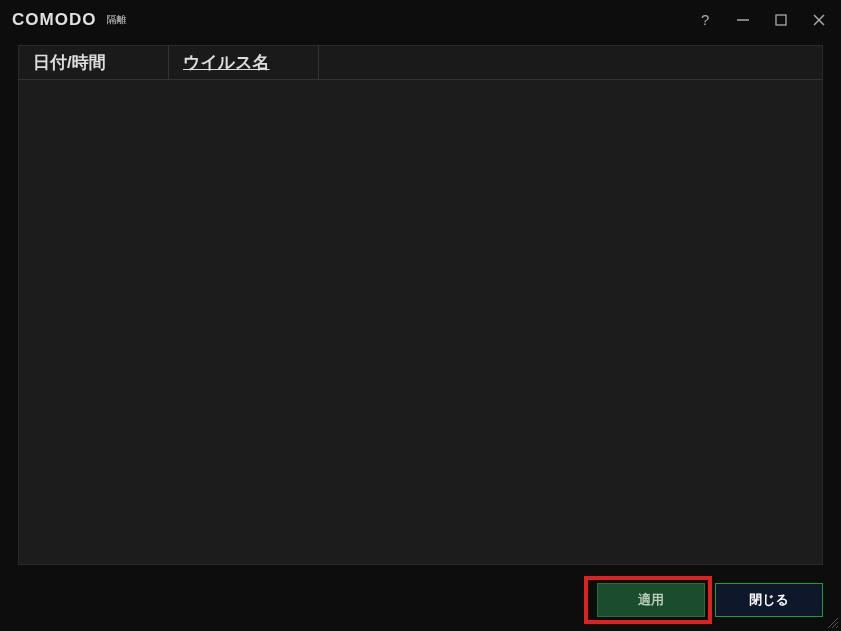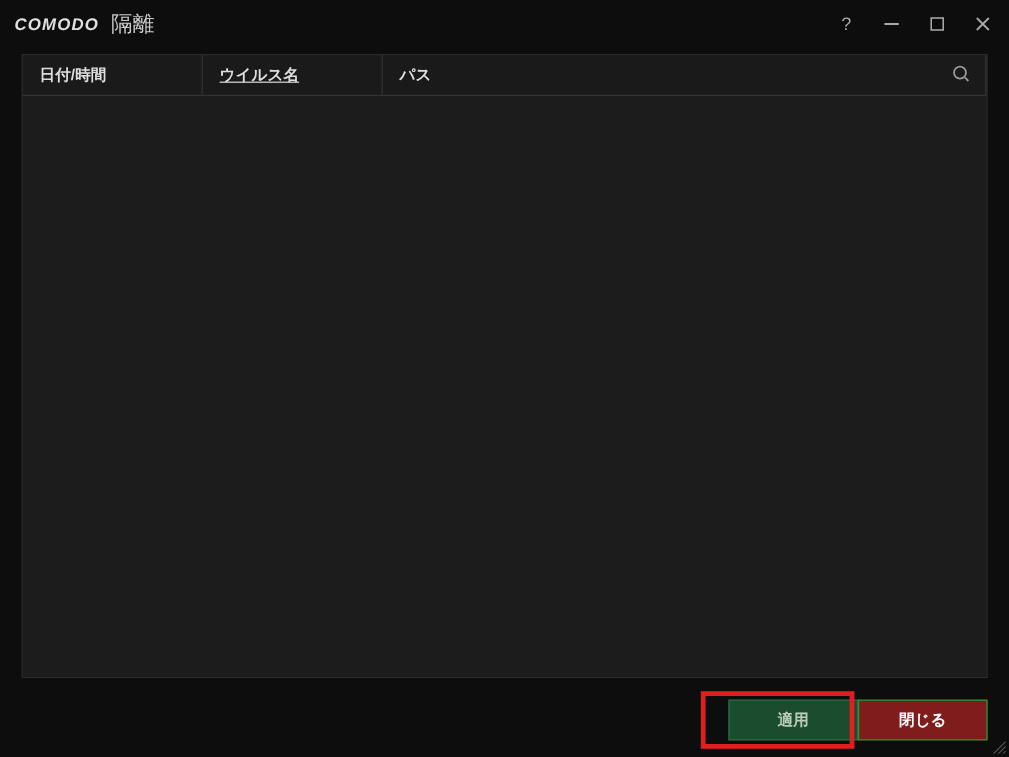--- a/index.html
+++ b/index.html
@@ -22,29 +22,28 @@
     position: relative;
   }
   .titlebar {
     height: 40px;
     display: flex;
     align-items: center;
     padding: 0 12px;
     color: #cccccc;
   }
   .logo {
-    font-size: 14px;
+    font-size: 17px;
     font-weight: bold;
     letter-spacing: 1px;
     color: #e0e0e0;
-    font-style: italic;
   }
   .title-text {
     margin-left: 10px;
-    font-size: 18px;
+    font-size: 10px;
     color: #cccccc;
   }
   .titlebar-spacer {
     flex: 1;
   }
   .titlebar-controls {
     display: flex;
     gap: 18px;
     align-items: center;
   }
@@ -69,21 +68,21 @@
     display: flex;
     height: 34px;
     border-bottom: 1px solid #333333;
     position: relative;
   }
   .col {
     display: flex;
     align-items: center;
     padding: 0 14px;
     color: #dddddd;
-    font-size: 13px;
+    font-size: 17px;
     font-weight: bold;
     border-right: 1px solid #333333;
   }
   .col-datetime { width: 150px; }
   .col-virus { width: 150px; text-decoration: underline; }
   .col-path { flex: 1; position: relative; }
   .col-action { width: 170px; border-right: none; position: relative; }
   .search-icon {
     position: absolute;
     right: 12px;
@@ -108,40 +107,41 @@
   }
   .table-body {
     flex: 1;
     background: #1c1c1c;
   }
   .footer {
     position: absolute;
     bottom: 14px;
     right: 18px;
     display: flex;
+    gap: 10px;
     align-items: center;
   }
   .btn {
     width: 108px;
     height: 34px;
     display: flex;
     align-items: center;
     justify-content: center;
     font-size: 13px;
     font-weight: bold;
     cursor: pointer;
     color: #ffffff;
   }
   .btn-apply {
     background: #1a4d2e;
     border: 1px solid #2a6d3e;
     color: #bbccbb;
   }
   .btn-close {
-    background: #7f1d1d;
+    background: #0f172a;
     border: 1px solid #1b9d3a;
   }
   .highlight-box {
     position: absolute;
     border: 4px solid #e02020;
     pointer-events: none;
   }
   .highlight-apply {
     bottom: 7px;
     right: 129px;
@@ -191,29 +191,20 @@
     </div>
   </div>
 
   <div class="content-area">
     <div class="table-header">
       <div class="col col-datetime">
         <span>日付/時間</span>
       </div>
       <div class="col col-virus">
         <span>ウイルス名</span>
-      </div>
-      <div class="col col-path">
-        <span>パス</span>
-        <span class="search-icon">
-          <svg width="16" height="16" viewBox="0 0 16 16">
-              <circle cx="7" cy="7" r="5" stroke="#999" stroke-width="1.5" fill="none"></circle>
-              <line x1="11" y1="11" x2="14" y2="14" stroke="#999" stroke-width="1.5"></line>
-            </svg>
-        </span>
       </div>
     </div>
     <div class="table-body"></div>
   </div>
 
   <div class="footer">
     <div class="btn btn-apply">
       <span>適用</span>
     </div>
     <div class="btn btn-close">

